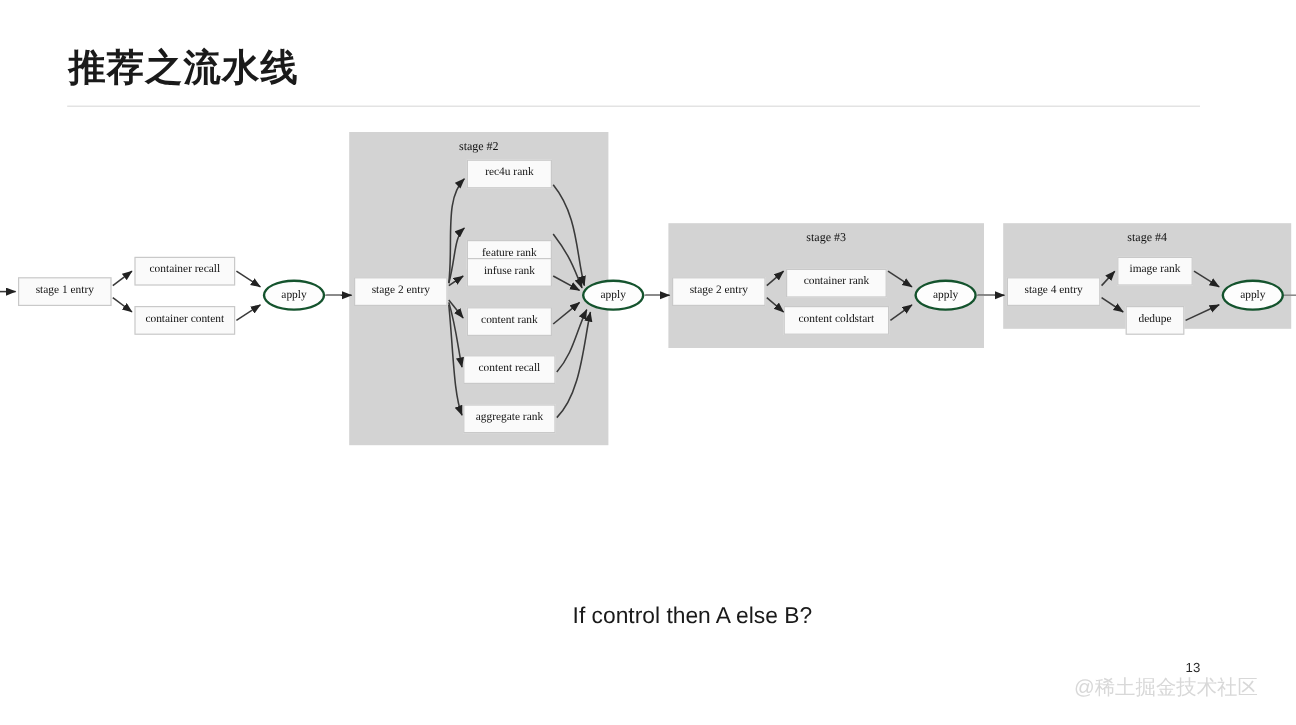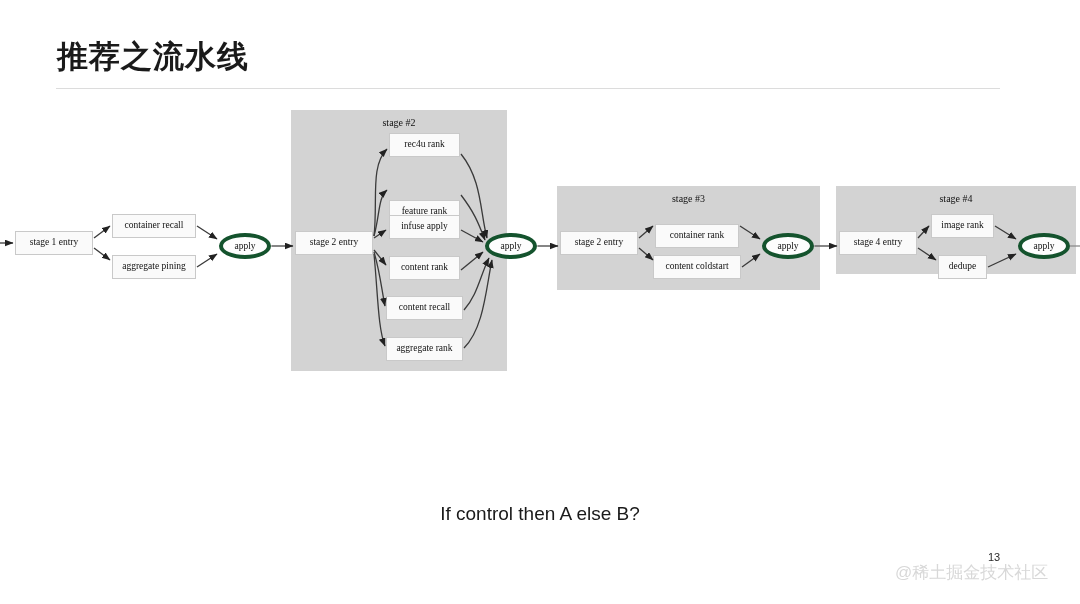--- a/index.html
+++ b/index.html
@@ -3,21 +3,21 @@
 <meta charset="utf-8">
 <style>
   html,body{margin:0;padding:0;}
   body{
     width:1080px;height:604px;
     background:#ffffff;
     font-family:"Liberation Sans", sans-serif;
     overflow:hidden;
     position:relative;
   }
-  .slide{position:absolute;inset:0;}
+  .slide{position:absolute;inset:0;padding-left:37px;}
 
   
   .slide-title{
     position:absolute;left:57px;top:36px;
     font-size:31px;font-weight:bold;color:#1a1a1a;
     letter-spacing:1px;
     font-family:"Liberation Sans","DejaVu Sans",sans-serif;
   }
   .title-rule{
     position:absolute;left:56px;top:88px;width:944px;height:1px;
@@ -44,21 +44,21 @@
     font-family:"Liberation Serif","DejaVu Serif",serif;
     font-size:9.5px;color:#111;
     display:flex;align-items:center;justify-content:center;
     text-align:center;
     line-height:1;
     white-space:nowrap;
   }
   .apply{
     position:absolute;
     background:#fdfdfd;
-    border:4px solid #14532d;
+    border:2px solid #14532d;
     border-radius:50%;
     box-sizing:border-box;
     font-family:"Liberation Serif","DejaVu Serif",serif;
     font-size:9.5px;color:#111;
     display:flex;align-items:center;justify-content:center;
   }
   .edge-svg{position:absolute;left:0;top:0;width:1080px;height:290px;overflow:visible;pointer-events:none;}
 
   
   .q-line{
@@ -87,30 +87,30 @@
 
 <div class="slide">
 
   <div class="slide-title">推荐之流水线</div>
   <div class="title-rule"></div>
 
   <div class="diagram">
 
     <div class="node" style="left:15px;top:131px;width:78px;height:24px;">stage 1 entry</div>
     <div class="node" style="left:112px;top:114px;width:84px;height:24px;">container recall</div>
-    <div class="node" style="left:112px;top:155px;width:84px;height:24px;">aggregate pining</div>
+    <div class="node" style="left:112px;top:155px;width:84px;height:24px;">container content</div>
     <div class="apply" style="left:219px;top:133px;width:52px;height:26px;">apply</div>
 
     <div class="stage" style="left:291px;top:10px;width:216px;height:261px;">
       <div class="stage-label">stage #2</div>
     </div>
     <div class="node" style="left:295px;top:131px;width:78px;height:24px;">stage 2 entry</div>
     <div class="node" style="left:389px;top:33px;width:71px;height:24px;">rec4u rank</div>
     <div class="node" style="left:389px;top:74px;width:71px;height:24px;margin-top:26px;">feature rank</div>
-    <div class="node" style="left:389px;top:115px;width:71px;height:24px;">infuse apply</div>
+    <div class="node" style="left:389px;top:115px;width:71px;height:24px;">infuse rank</div>
     <div class="node" style="left:389px;top:156px;width:71px;height:24px;">content rank</div>
     <div class="node" style="left:386px;top:196px;width:77px;height:24px;">content recall</div>
     <div class="node" style="left:386px;top:237px;width:77px;height:24px;">aggregate rank</div>
     <div class="apply" style="left:485px;top:133px;width:52px;height:26px;">apply</div>
 
     <div class="stage" style="left:557px;top:86px;width:263px;height:104px;">
       <div class="stage-label">stage #3</div>
     </div>
     <div class="node" style="left:560px;top:131px;width:78px;height:24px;">stage 2 entry</div>
     <div class="node" style="left:655px;top:124px;width:84px;height:24px;">container rank</div>

